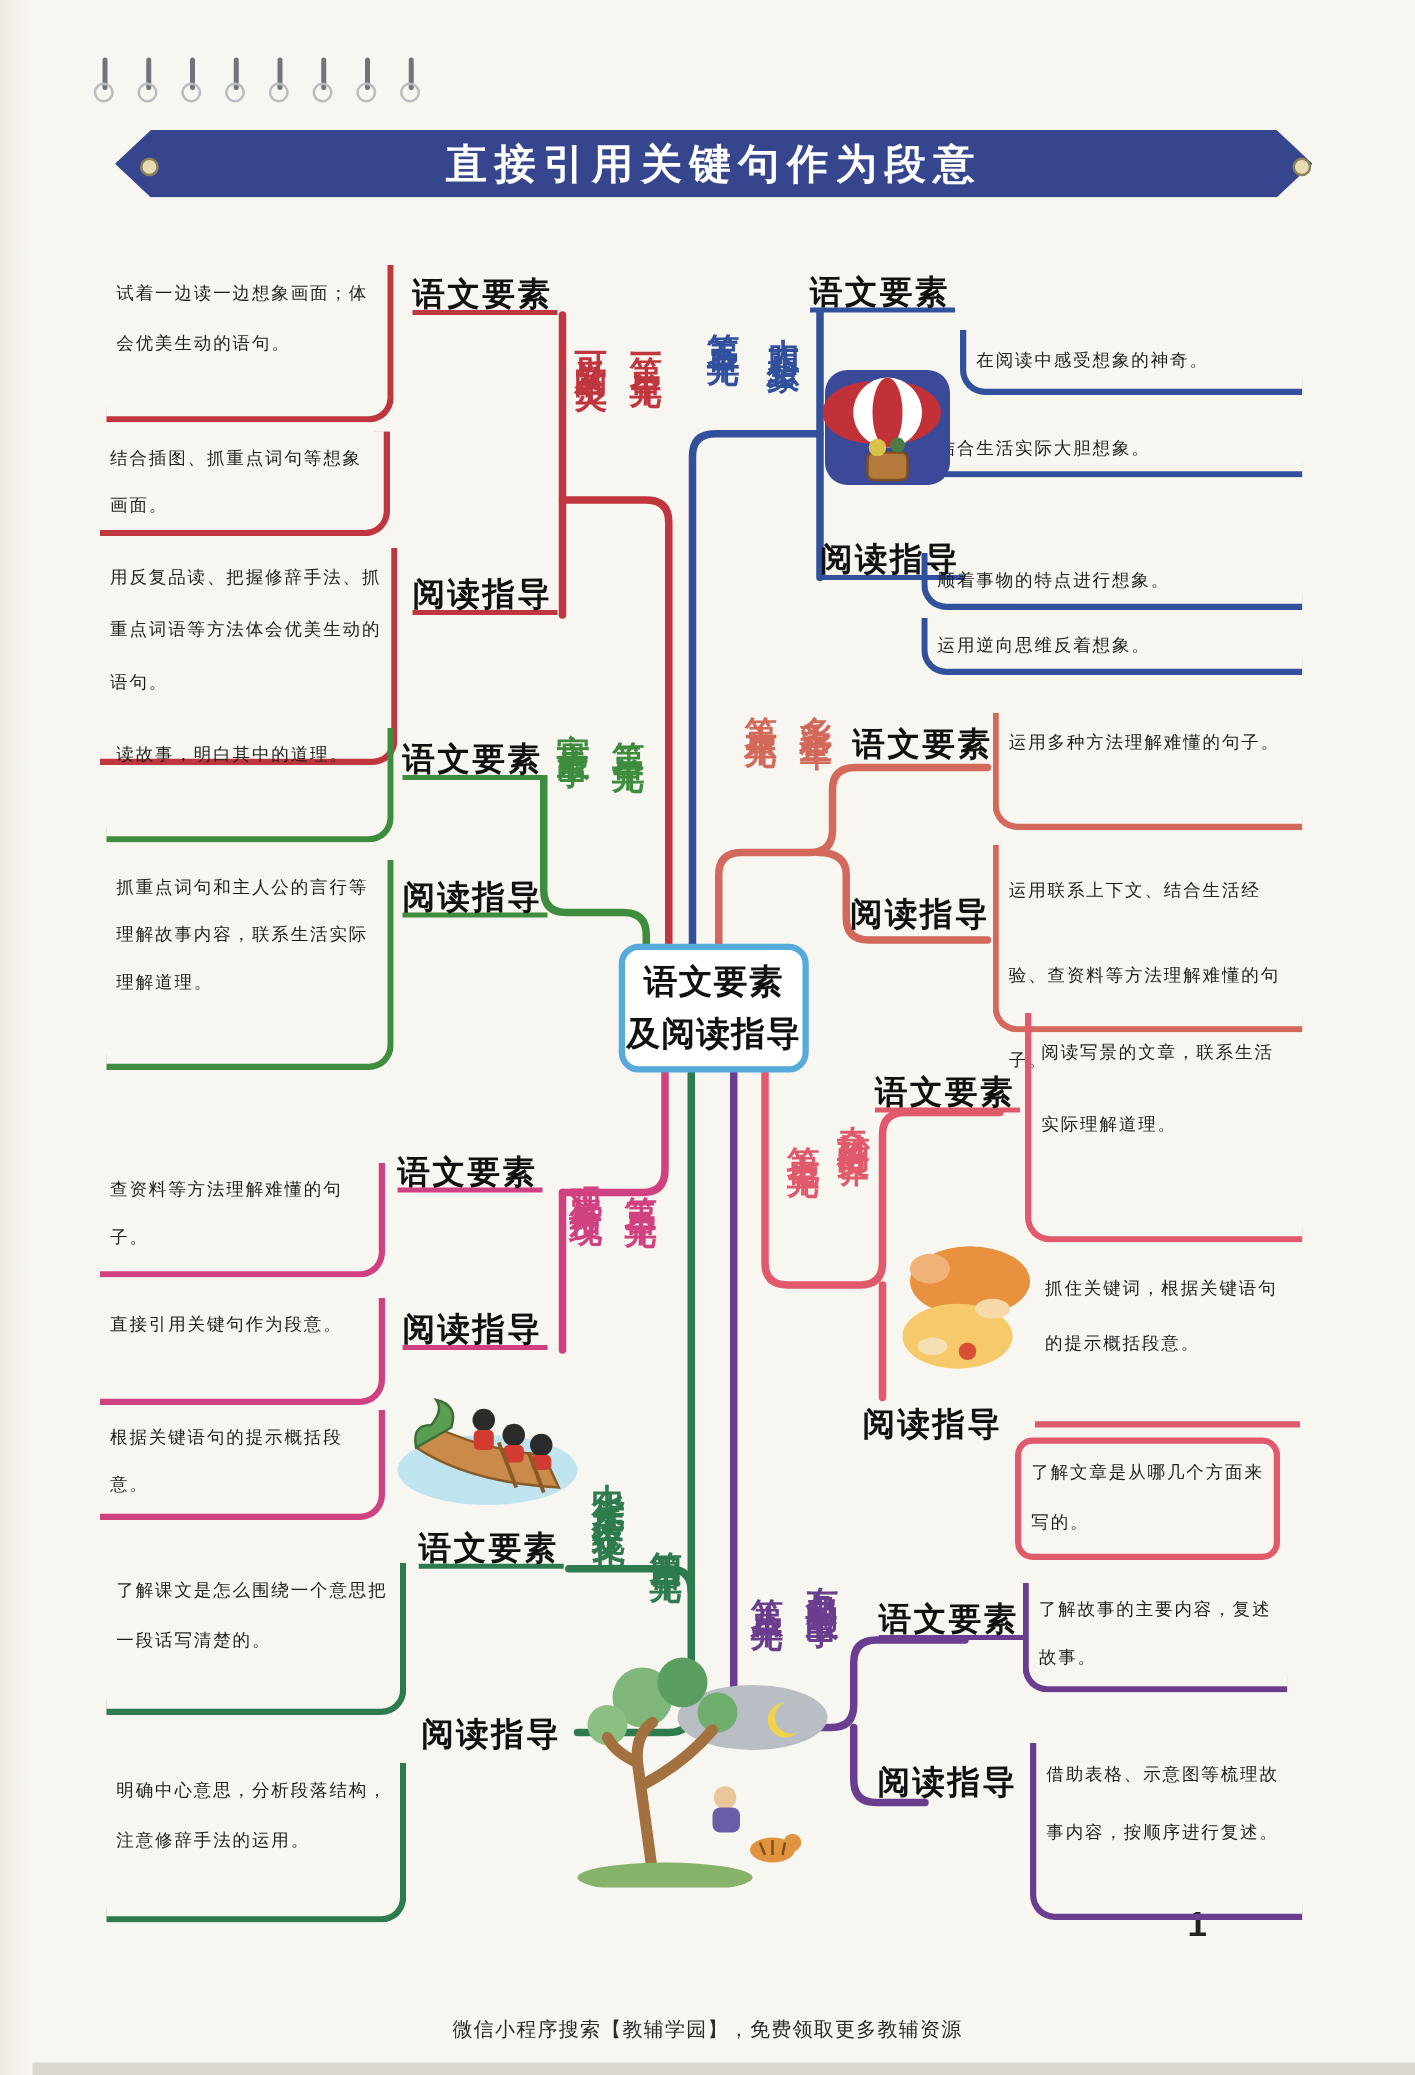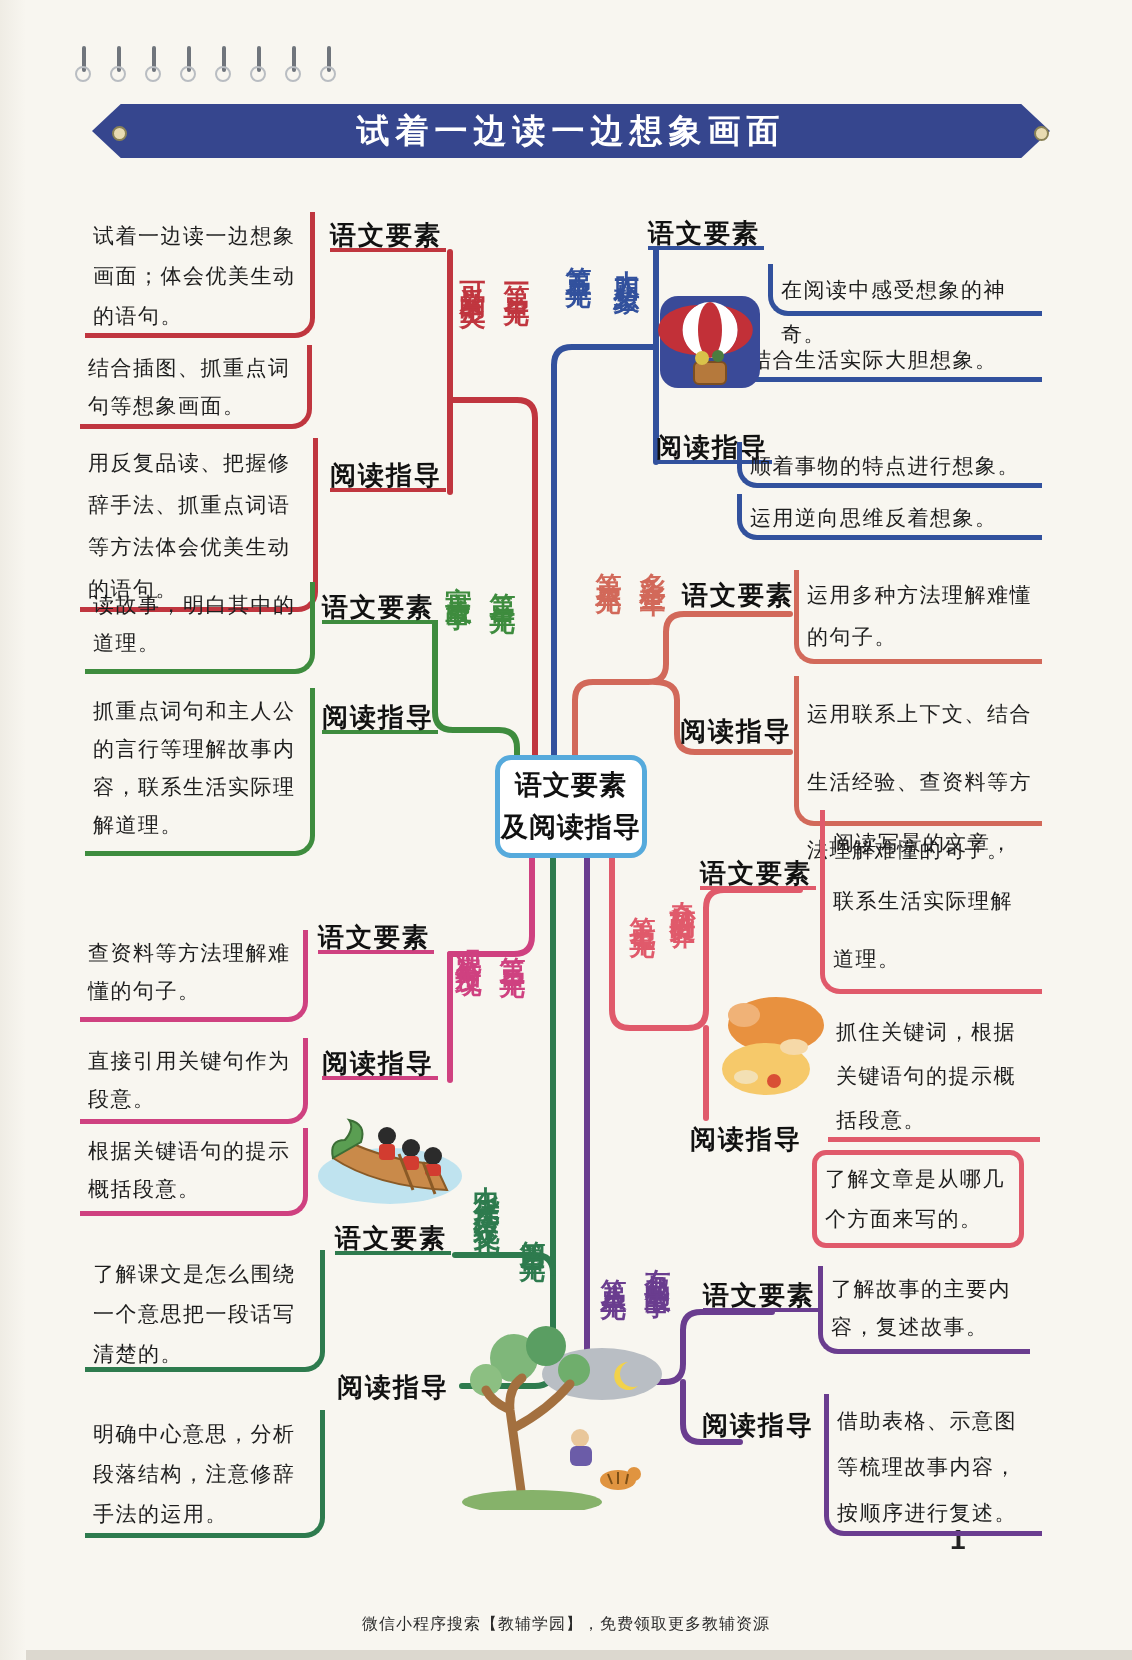--- a/index.html
+++ b/index.html
@@ -38,21 +38,21 @@
   
   .u1{--c:var(--u1)} .u2{--c:var(--u2)} .u3{--c:var(--u3)} .u4{--c:var(--u4)}
   .u5{--c:var(--u5)} .u6{--c:var(--u6)} .u7{--c:var(--u7)} .u8{--c:var(--u8)}
 
   .lbl{font-size:26px;font-weight:bold;color:#111;letter-spacing:2px;width:116px;height:34px;}
   .lbl.b{border-bottom:4px solid var(--c);}
 
   .vtxt{writing-mode:vertical-rl;text-orientation:upright;font-weight:bold;font-size:26px;
         letter-spacing:6px;color:var(--c);}
 
-  .leaf{font-family:Liberation Serif, serif;font-size:21px;color:#1d1d1d;letter-spacing:1.5px;
+  .leaf{font-family:Liberation Mono, monospace;font-size:14px;color:#1d1d1d;letter-spacing:1.5px;
         padding:4px 8px;}
   .leafL{border-bottom:5px solid var(--c);border-right:5px solid var(--c);border-bottom-right-radius:20px;}
   .leafR{border-bottom:5px solid var(--c);border-left:5px solid var(--c);border-bottom-left-radius:20px;}
   .leafU{border-bottom:5px solid var(--c);}
   .leafBox{border:5px solid var(--c);border-radius:14px;}
 
   .footer{position:absolute;left:0;top:1614px;width:100%;text-align:center;
         font-size:16px;color:#2b2b2b;letter-spacing:1px;}
   .pagenum{position:absolute;left:950px;top:1524px;font-size:28px;font-weight:bold;color:#222;}
 </style>
@@ -66,21 +66,21 @@
       <span style="left:35px"></span>
       <span style="left:70px"></span>
     <span style="left:105px"></span>
       <span style="left:140px"></span>
       <span style="left:175px"></span>
     <span style="left:210px"></span>
       <span style="left:245px"></span>
   </div>
 
   <div class="banner" style="background: rgb(54, 70, 142);">
-    <div class="t">试着一边读一边想象画面</div>
+    <div class="t">直接引用关键句作为段意</div>
   </div>
   <div class="eyelet l"></div>
   <div class="eyelet r"></div>
 
   <svg class="wires" width="1132" height="1660" viewBox="0 0 1132 1660">
     <g fill="none" stroke-width="6" stroke-linecap="round">
       <path style="stroke:var(--u1)" d="M535,757 L535,418 Q535,400 517,400 L450,400"></path>
       <path style="stroke:var(--u1)" d="M450,252 L450,492"></path>
       <path style="stroke:var(--u2)" d="M435,624 L435,712 Q435,730 453,730 L499,730 Q517,730 517,748 L517,757"></path>
       <path style="stroke:var(--u3)" d="M532,858 L532,936 Q532,954 514,954 L450,954"></path>

